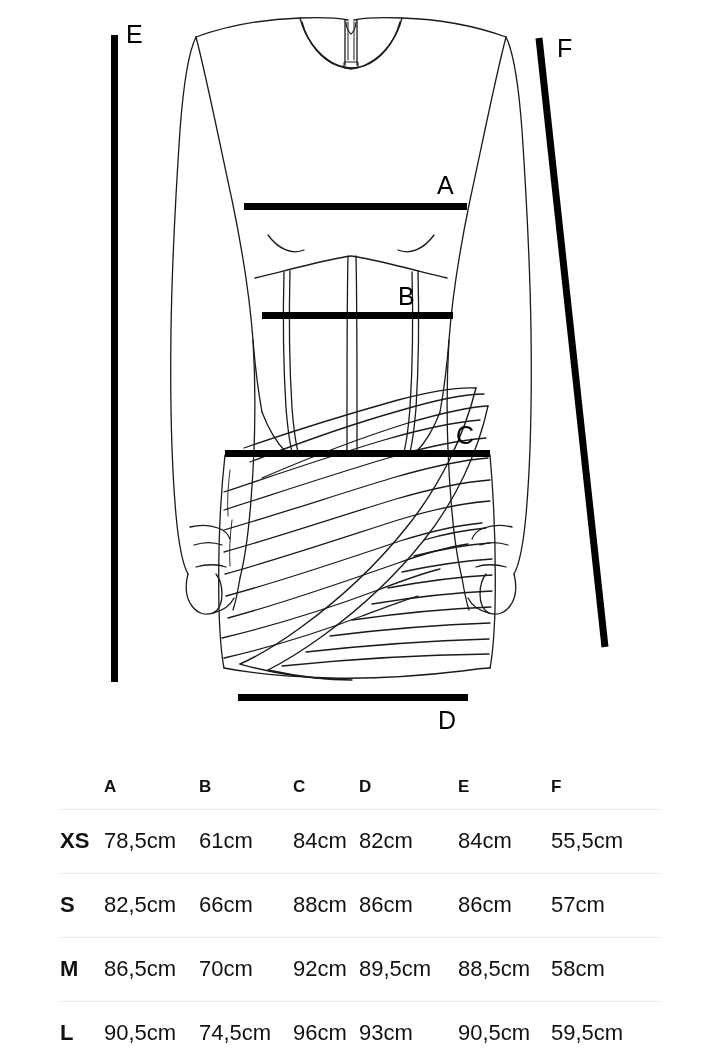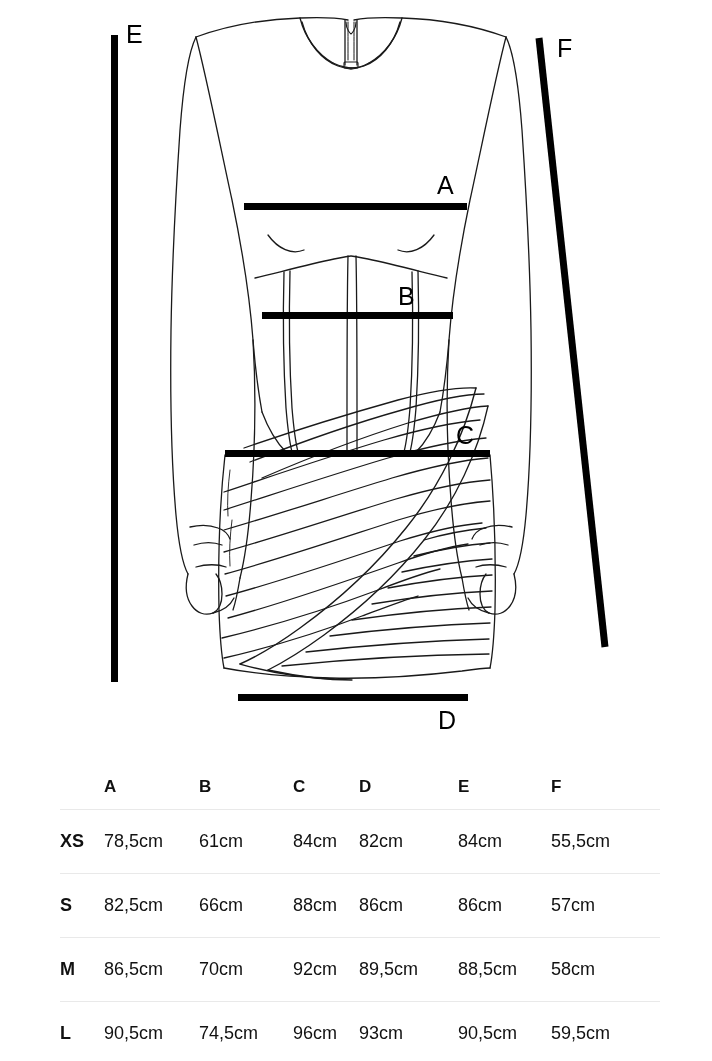--- a/index.html
+++ b/index.html
@@ -26,21 +26,21 @@
 
   
   .size-table {
     position:absolute;
     left:60px; top:765px;
     width:600px;
   }
   .tbl { width:600px; border-collapse:collapse; table-layout:fixed; }
   .tbl th, .tbl td {
     text-align:left;
-    font-size:18px;
+    font-size:22px;
     color:#111;
     padding:0;
     vertical-align:middle;
   }
   .tbl thead th { height:44px; font-weight:bold; font-size:17px; }
   .tbl tbody tr { height:64px; }
   .tbl tbody tr td { border-top:1px solid #e9e9e9; height:64px; }
   .tbl tbody td.size-cell { font-weight:bold; }
   col.c-size { width:44px; }
   col.c-a    { width:95px; }

